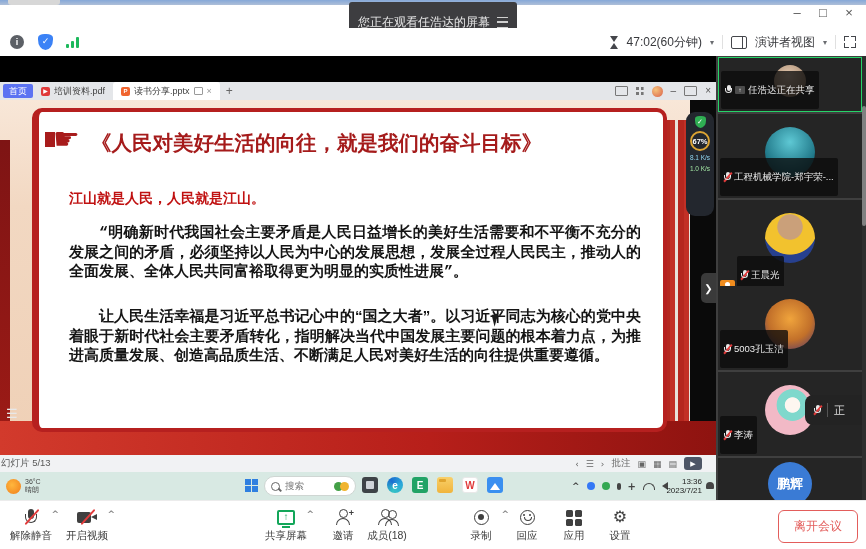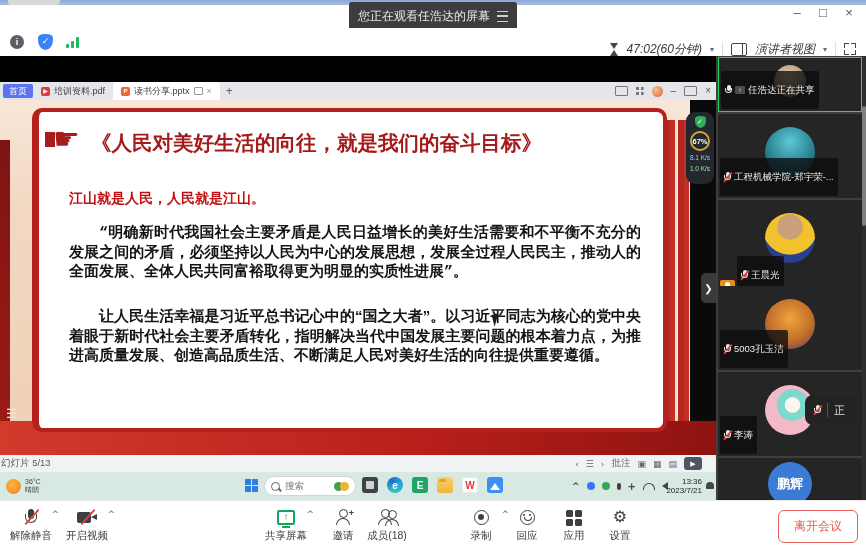--- a/index.html
+++ b/index.html
@@ -3,35 +3,35 @@
 <meta charset="utf-8">
 <style>
   html,body{margin:0;padding:0;}
   body{width:866px;height:549px;position:relative;overflow:hidden;background:#fff;
        font-family:"Liberation Sans","DejaVu Sans",sans-serif;-webkit-font-smoothing:antialiased;}
   .abs{position:absolute;}
   
   .top-strip{left:0;top:0;width:866px;height:5px;background:linear-gradient(#86a8d8,#aebfd8);}
   .top-tab{left:8px;top:0;width:52px;height:5px;background:#d7d7d7;border-radius:0 0 3px 3px;}
   .title-pill{left:50%;top:2px;transform:translateX(-50%);height:21px;background:#3d3d40;border-radius:3px;
-              color:#e8e8e8;font-size:12px;display:flex;align-items:center;gap:7px;padding:4px 9px;}
+              color:#e8e8e8;font-size:12px;display:flex;align-items:center;gap:7px;padding:10px 9px;}
   .pill-lines{width:11px;height:9px;border-top:1.5px solid #cfcfcf;border-bottom:1.5px solid #cfcfcf;position:relative;}
   .pill-lines::after{content:"";position:absolute;left:0;top:3px;width:11px;height:1.5px;background:#cfcfcf;}
   .win-btn{top:6px;width:14px;height:14px;color:#555;font-size:13px;line-height:14px;text-align:center;}
   
   .mtoolbar{left:0;top:28px;width:866px;height:28px;background:#fff;border-bottom:1px solid #f0f0f0;}
   .ic-info{left:10px;top:7px;width:14px;height:14px;border-radius:50%;background:#5c6066;color:#fff;
            font-size:9px;line-height:14px;text-align:center;font-weight:bold;}
   .ic-info::after{content:"i";}
   .ic-shield{left:38px;top:6px;width:15px;height:16px;background:#3b82f6;
              border-radius:7px 7px 8px 8px/4px 4px 11px 11px;color:#fff;text-align:center;font-size:9px;line-height:15px;}
   .ic-shield::after{content:"✓";}
   .sig{left:66px;top:9px;display:flex;align-items:flex-end;gap:2px;height:11px;}
   .sig span{width:3px;background:#1db95c;display:block;border-radius:1px;}
-  .right-cluster{right:10px;top:7px;height:28px;display:flex;align-items:center;gap:8px;color:#38393d;font-size:12px;font-style:italic;}
+  .right-cluster{right:10px;top:0;height:28px;display:flex;align-items:center;gap:8px;color:#38393d;font-size:12px;}
   .hg{width:9px;height:13px;position:relative;}
   .hg::before{content:"";position:absolute;top:0;left:0;border-left:4.5px solid transparent;border-right:4.5px solid transparent;border-top:6px solid #44464b;}
   .hg::after{content:"";position:absolute;bottom:0;left:0;border-left:4.5px solid transparent;border-right:4.5px solid transparent;border-bottom:6px solid #44464b;}
   .caret-down{font-size:8px;color:#6a6c70;}
   .vsep{width:1px;height:14px;background:#e0e0e0;}
   .ic-layout{width:14px;height:11px;border:1.6px solid #44464b;border-radius:2px;position:relative;}
   .ic-layout::after{content:"";position:absolute;right:3px;top:0;height:100%;border-left:1.6px solid #44464b;}
   .ic-fs{width:12px;height:12px;position:relative;}
   .ic-fs::before{content:"";position:absolute;left:0;top:0;width:4px;height:4px;border-left:1.6px solid #44464b;border-top:1.6px solid #44464b;}
   .ic-fs::after{content:"";position:absolute;right:0;bottom:0;width:4px;height:4px;border-right:1.6px solid #44464b;border-bottom:1.6px solid #44464b;}
@@ -69,21 +69,21 @@
   .hand-block{position:absolute;left:6px;top:20px;width:10px;height:15px;background:#a81c1c;}
   .slide-title{position:absolute;left:52px;top:17px;width:560px;color:#a51b1b;font-size:20.5px;font-weight:bold;letter-spacing:0;}
   .slide-sub{position:absolute;left:30px;top:78px;color:#c01111;font-size:14px;font-weight:bold;}
   .slide-p{position:absolute;left:30px;width:572px;color:#141414;font-size:15px;font-weight:bold;line-height:19.5px;text-indent:2em;text-align:justify;}
   .p1{top:112px;font-family:Liberation Mono, monospace;}
   .p2{top:194px;}
   .cursor{left:493px;top:258px;width:0;height:0;border-left:7px solid #1b1b1b;border-bottom:12px solid transparent;transform:rotate(-14deg);}
   .hamb{left:6px;top:350px;color:#e8e8e8;font-size:13px;}
   .collapse-arrow{right:0;top:217px;width:15px;height:30px;background:#3a3a3a;border-radius:5px 0 0 5px;
                   color:#fff;font-size:10px;display:flex;align-items:center;justify-content:center;}
-  .float-widget{left:686px;top:56px;width:28px;height:72px;background:#23272e;border-radius:9px;
+  .float-widget{left:686px;top:56px;width:28px;height:104px;background:#23272e;border-radius:9px;
                 display:flex;flex-direction:column;align-items:center;padding-top:4px;box-sizing:border-box;gap:3px;}
   .fw-shield{width:11px;height:12px;background:#2fae53;border-radius:5px 5px 6px 6px/3px 3px 8px 8px;color:#fff;font-size:7px;line-height:11px;text-align:center;}
   .fw-shield::after{content:"✓";}
   .fw-ring{width:20px;height:20px;border-radius:50%;border:2px solid #dca433;box-sizing:border-box;color:#fff;
            font-size:7.5px;font-weight:bold;display:flex;align-items:center;justify-content:center;}
   .fw-stat{font-size:6.5px;line-height:8px;text-align:center;}
   .fw-up{color:#8fd5f0;} .fw-dn{color:#9fe0a0;}
   
   .wps-status{left:0;top:399px;width:716px;height:17px;background:#f1f2f4;display:flex;align-items:center;
               font-size:9.5px;color:#5a5a5a;}

